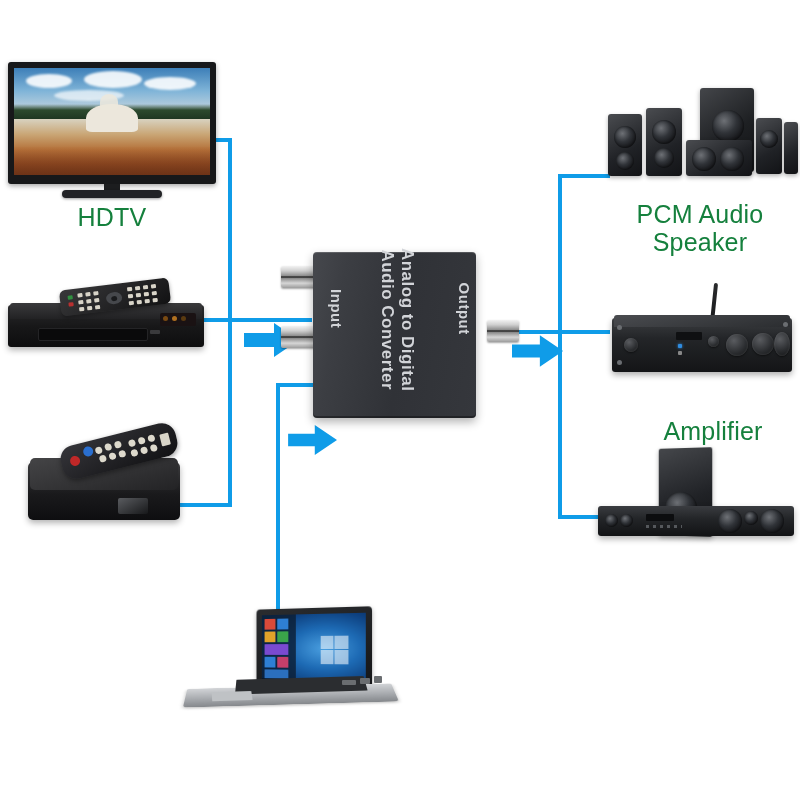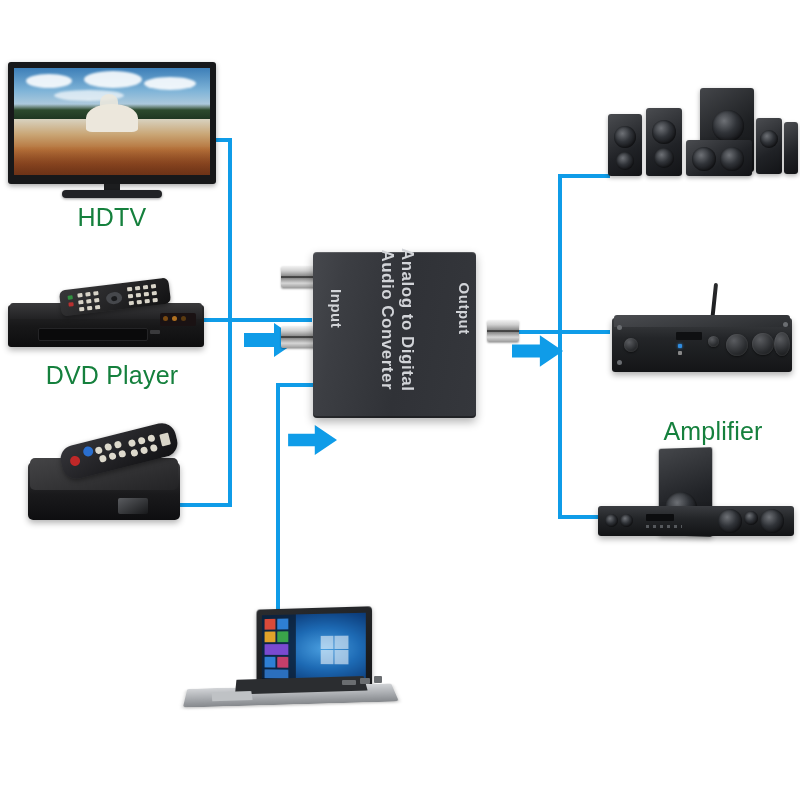--- a/index.html
+++ b/index.html
@@ -190,21 +190,20 @@
       <div class="rbtn" style="left:68px;top:12px;width:5px;height:4px;"></div>
       <div class="rbtn" style="left:76px;top:12px;width:5px;height:4px;"></div>
       <div class="rbtn" style="left:84px;top:12px;width:5px;height:4px;"></div>
       <div class="rbtn" style="left:92px;top:12px;width:5px;height:4px;"></div>
       <div class="rbtn" style="left:68px;top:19px;width:5px;height:4px;"></div>
       <div class="rbtn" style="left:76px;top:19px;width:5px;height:4px;"></div>
       <div class="rbtn" style="left:84px;top:19px;width:5px;height:4px;"></div>
       <div class="rbtn" style="left:92px;top:19px;width:5px;height:4px;"></div>
     </div>
   </div>
-  <div class="lbl" style="left:0px;top:361px;width:224px;">DVD Player</div>
 
   <div>
     <div class="tvbox" style="left:28px;top:462px;width:152px;height:58px;"></div>
     <div class="tvbox-top" style="left:30px;top:458px;width:148px;height:32px;"></div>
     <div style="position:absolute;left:118px;top:498px;width:30px;height:16px;
                 background:linear-gradient(150deg,#5a5c60,#17181a);border-radius:2px;"></div>
     <div class="remote2" style="left:60px;top:434px;width:118px;height:34px;">
       <div class="r2b red" style="left:9px;top:11px;width:10px;height:10px;"></div>
       <div class="r2b blue" style="left:24px;top:5px;width:10px;height:10px;"></div>
       <div class="r2b" style="left:36px;top:8px;width:7px;height:7px;"></div>
@@ -250,20 +249,22 @@
     <div class="sp" style="left:646px;top:108px;width:36px;height:68px;"></div>
     <div class="sp-cone" style="left:652px;top:120px;width:24px;height:24px;"></div>
     <div class="sp-cone" style="left:654px;top:148px;width:20px;height:20px;"></div>
     <div class="sp" style="left:686px;top:140px;width:66px;height:36px;"></div>
     <div class="sp-cone" style="left:692px;top:147px;width:24px;height:24px;"></div>
     <div class="sp-cone" style="left:720px;top:147px;width:24px;height:24px;"></div>
     <div class="sp" style="left:756px;top:118px;width:26px;height:56px;"></div>
     <div class="sp-cone" style="left:760px;top:130px;width:18px;height:18px;"></div>
     <div class="sp" style="left:784px;top:122px;width:14px;height:52px;"></div>
   </div>
+  <div class="lbl" style="left:600px;top:200px;width:200px;">PCM Audio
+Speaker</div>
 
   <div>
     <div class="ant" style="left:712px;top:283px;width:4px;height:40px;transform:rotate(6deg);"></div>
     <div class="amp" style="left:612px;top:318px;width:180px;height:54px;"></div>
     <div class="amp-top" style="left:614px;top:315px;width:176px;height:12px;"></div>
     <div class="amp-scr" style="left:676px;top:332px;width:26px;height:8px;"></div>
     <div class="led" style="left:678px;top:344px;width:4px;height:4px;"></div>
     <div class="led" style="left:678px;top:351px;width:4px;height:4px;background:#888;box-shadow:none;"></div>
     <div class="knob" style="left:624px;top:338px;width:14px;height:14px;"></div>
     <div class="knob" style="left:708px;top:336px;width:11px;height:11px;"></div>

